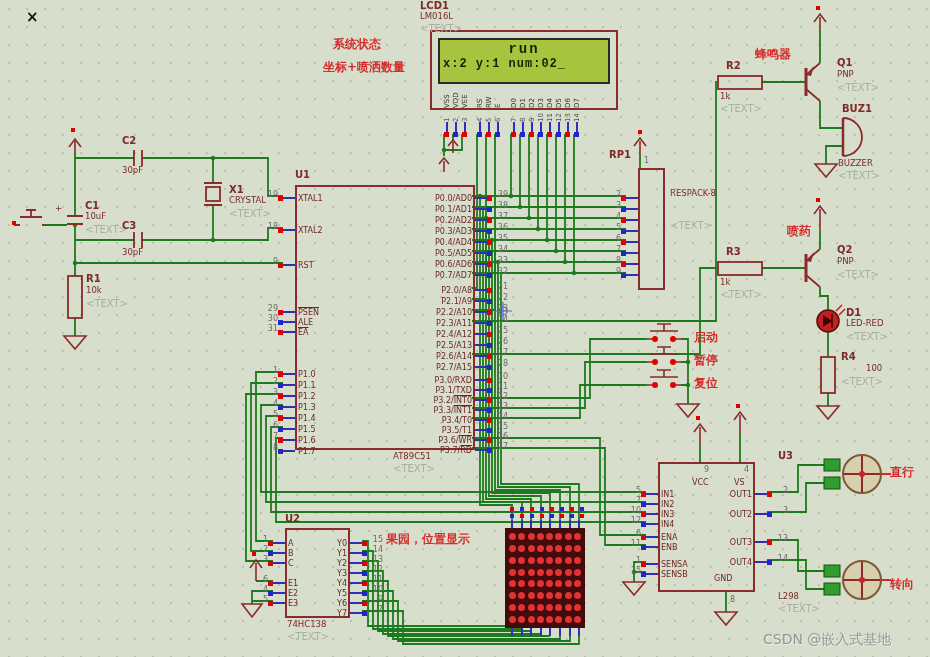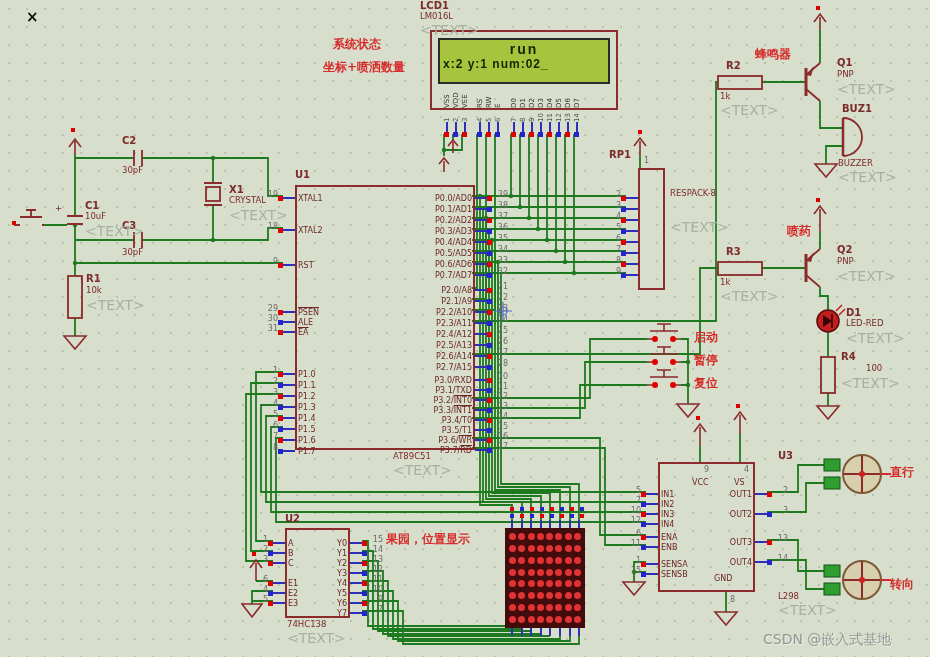--- a/index.html
+++ b/index.html
@@ -23,30 +23,30 @@
   .pin-sq{width:5px;height:5px;background:#e00000;flex:none}
   .pin-col .pin-row:nth-of-type(even) .pin-sq{background:#2424cc}
   .pin-stub{width:12px;height:2px;background:#2e2eb8;flex:none}
   .pin-name{color:#6e2626;padding:0 3px;font-size:8px}
   .pin-name i{font-style:normal}
   .pin-row.ol .pin-name{text-decoration:overline}
   .pin-name .nm2{font-style:normal;text-decoration:overline}
   .lbl{position:absolute;white-space:nowrap;line-height:1.1}
   .ref{font-size:10px;font-weight:bold;color:#7c2a2a}
   .mod,.val{font-size:8.5px;color:#7c2a2a}
-  .ph{font-size:14px;color:#a7b1a0}
+  .ph{font-size:10px;color:#a7b1a0}
   .cn{font-size:12px;color:#d62a2a;font-weight:bold}
   .pnum{font-size:8px;color:#6b6b6b}
   .pname{font-size:8px;color:#6e2626}
   .wm{font-size:14px;color:#8f9894;text-shadow:1px 1px 1px rgba(255,255,255,.6)}
   .close{position:absolute;left:26px;top:8px;font-size:15px;font-weight:bold;color:#111;cursor:pointer}
   
   .lcd{position:absolute;left:430px;top:30px;width:188px;height:80px;border:2px solid #8b2b2b;box-sizing:border-box}
   .lcd-screen{position:absolute;left:6px;top:6px;width:172px;height:46px;background:#a6c43e;border:2px solid #2a2a2a;
-     color:#132600;font-family:Liberation Sans, sans-serif;font-weight:bold;box-sizing:border-box;overflow:hidden}
+     color:#132600;font-family:Liberation Mono, monospace;font-weight:bold;box-sizing:border-box;overflow:hidden}
   .lcd-line1{text-align:center;font-size:14px;letter-spacing:2px;margin-top:1px}
   .lcd-line2{font-size:12px;margin-left:3px;letter-spacing:1px}
   .lcd-pins{position:absolute;left:10px;top:56px;display:flex}
   .lcd-pin{width:9px;display:flex;flex-direction:column;align-items:center;flex:none}
   .lcd-pins > div:nth-of-type(4){margin-left:6px}
   .lcd-pins > div:nth-of-type(7){margin-left:7px}
   .lcd-pin .nm{writing-mode:vertical-rl;transform:rotate(180deg);font-size:7px;color:#333;height:20px}
   .lcd-pin .no{writing-mode:vertical-rl;transform:rotate(180deg);font-size:7px;color:#555;height:14px}
   .lcd-pin .stub{width:2px;height:10px;background:#2e2eb8}
   .lcd-pin .sq{width:5px;height:5px;background:#e00000}

